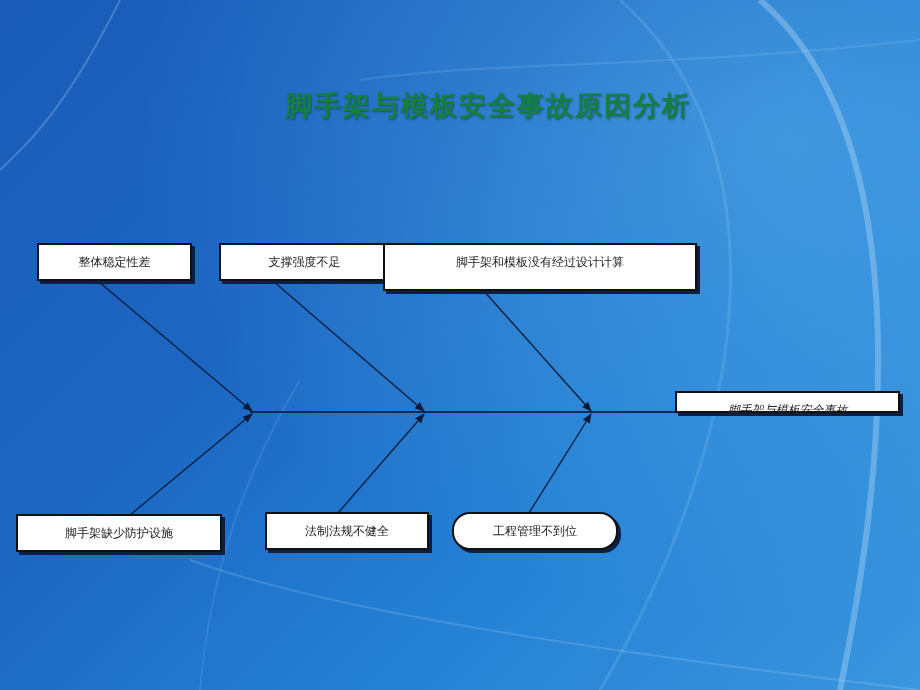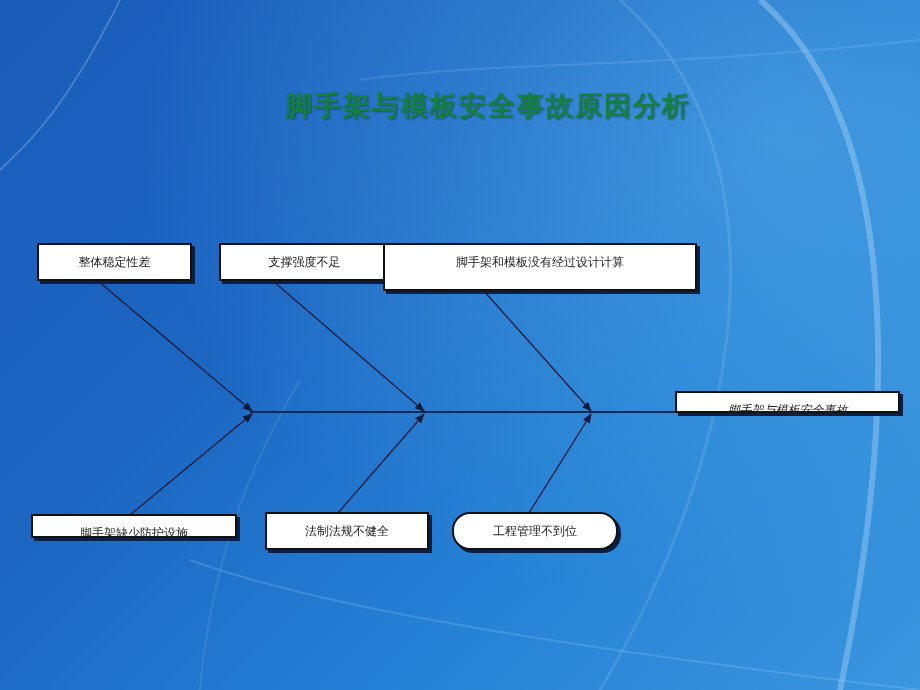--- a/index.html
+++ b/index.html
@@ -60,15 +60,15 @@
   <line x1="338" y1="513" x2="424" y2="414" stroke="#0a1a3a" stroke-width="1.3" marker-end="url(#arr)"></line>
   <line x1="529" y1="513" x2="591" y2="414" stroke="#0a1a3a" stroke-width="1.3" marker-end="url(#arr)"></line>
 </svg>
 
 <div class="box" style="left:37px; top:243px; width:155px; height:38px;">整体稳定性差</div>
 <div class="box" style="left:219px; top:243px; width:171px; height:38px;">支撑强度不足</div>
 <div class="box" style="left:383px; top:243px; width:314px; height:48px;">脚手架和模板没有经过设计计算</div>
 
 <div class="box" style="left:675px; top:391px; width:225px; height:22px;font-style:italic;">脚手架与模板安全事故</div>
 
-<div class="box" style="left:31px; top:514px; width:206px; height:24px;">脚手架缺少防护设施</div>
+<div class="box" style="left:16px; top:514px; width:206px; height:38px;">脚手架缺少防护设施</div>
 <div class="box" style="left:265px; top:512px; width:164px; height:38px;">法制法规不健全</div>
 <div class="box" style="left:452px; top:512px; width:166px; height:38px;border-radius:18px;">工程管理不到位</div>
 
 </body></html>

